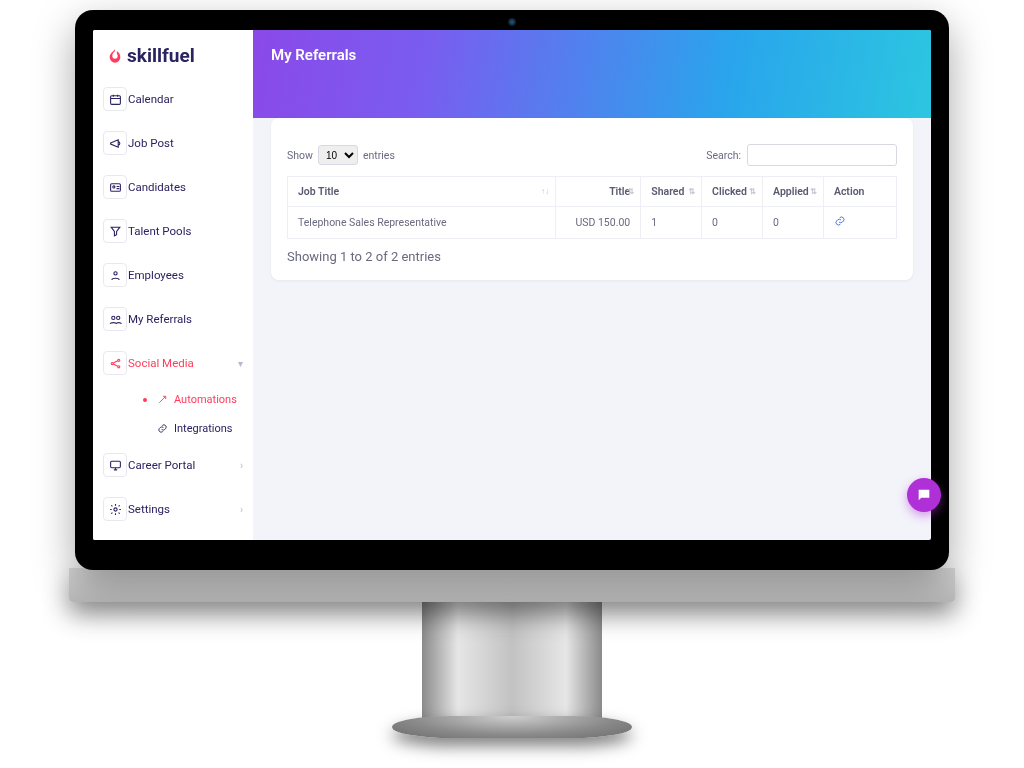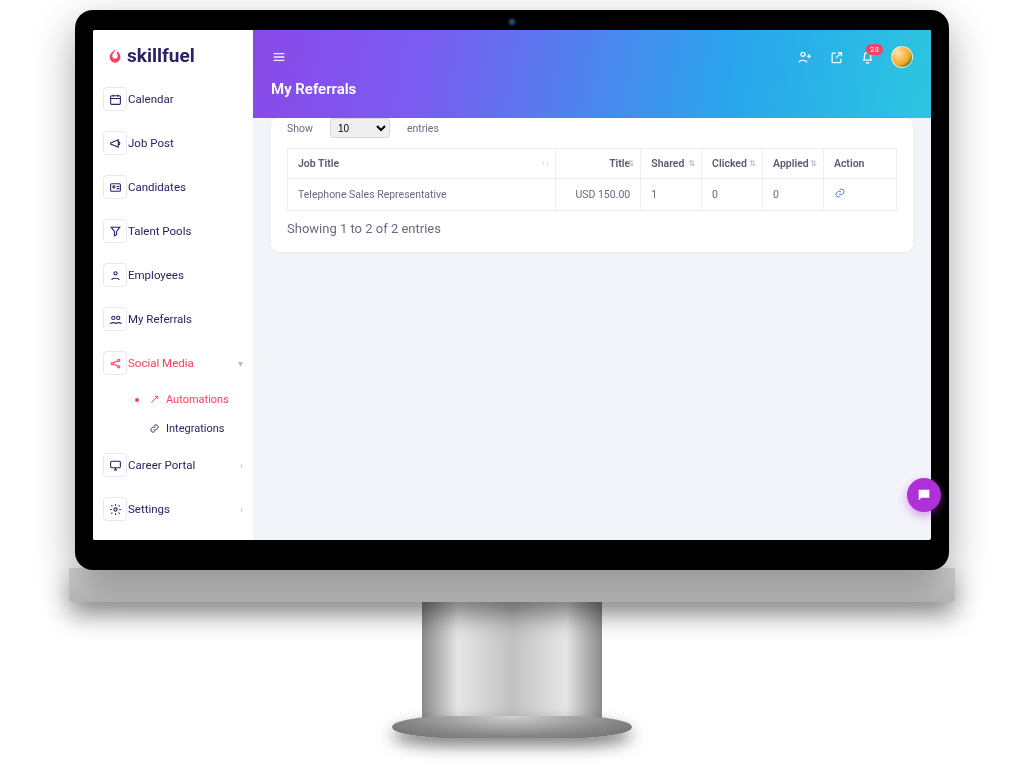--- a/index.html
+++ b/index.html
@@ -110,21 +110,21 @@
     color:#2b2262;
     font-size:12px;
   }
   .nav-item .chev {
     margin-left:auto;
     color:#b8b8cc;
     font-size:10px;
   }
   .nav-item.active { color:#ff3d5a; }
   .nav-item.active .nav-icon-box { color:#ff3d5a; }
-  .subnav { padding-left: 28px; }
+  .subnav { padding-left: 36px; }
   .subnav-item {
     display:flex; align-items:center; gap:6px;
     padding:8px 10px 8px 14px;
     font-size:11px;
     color:#2b2262;
     cursor:pointer;
   }
   .subnav-item.active { color:#ff3d5a; }
   .subnav-item .dot { width:4px;height:4px;border-radius:50%;background:#ff3d5a;margin-right:4px; }
   .subnav-item:not(.active) .dot { background:transparent; }
@@ -175,35 +175,35 @@
 
   .content {
     padding: 12px 18px;
     flex:1;
     overflow:auto;
     margin-top:-12px;
   }
   .card {
     background:#fff;
     border-radius:8px;
-    padding:0 16px 16px;
+    padding:26px 16px 16px;
     box-shadow:0 1px 3px rgba(30,30,60,.06);
   }
   .controls {
     display:flex;
     align-items:center;
     font-size:10.5px;
     color:#6a6a80;
     margin-bottom:10px;
   }
   .controls .right { margin-left:auto; display:flex; align-items:center; gap:6px;}
   .entries-select {
-    width:60px;height:20px;font-size:10px;
+    width:40px;height:20px;font-size:10px;
     border:1px solid #d8d8e4;border-radius:3px;
-    margin:0 17px;padding:0 3px;
+    margin:0 5px;padding:0 3px;
   }
   .search-input {
     width:150px;height:22px;
     border:1px solid #d8d8e4;border-radius:3px;
     font-size:10.5px;padding:0 6px;
   }
 
   table {
     width:100%;
     border-collapse:collapse;
@@ -382,58 +382,35 @@
         <div class="nav-item">
           
           
           
         </div>
       </nav>
     </aside>
 
     <section class="main">
       <div class="topbar">
-        <div class="topbar-row">
-          <span class="menu-toggle">
-            <svg width="16" height="16" viewBox="0 0 24 24" fill="none" stroke="#fff" stroke-width="2">
-                <path d="M4 7h16M4 12h16M4 17h16"></path>
-              </svg>
-          </span>
-          <div class="top-actions">
-            <span class="top-icon">
-              <svg width="16" height="16" viewBox="0 0 24 24" fill="none" stroke="#fff" stroke-width="2">
-                  <circle cx="9" cy="8" r="3"></circle>
-                  <path d="M3 20c1-4 11-4 12 0M18 8v6M15 11h6"></path>
-                </svg>
-            </span>
-            <span class="top-icon">
-              <svg width="15" height="15" viewBox="0 0 24 24" fill="none" stroke="#fff" stroke-width="2">
-                  <path d="M14 4h6v6M20 4l-9 9M19 14v5a1 1 0 01-1 1H6a1 1 0 01-1-1V6a1 1 0 011-1h5"></path>
-                </svg>
-            </span>
-            <span class="top-icon">
-              <svg width="15" height="15" viewBox="0 0 24 24" fill="none" stroke="#fff" stroke-width="2">
-                  <path d="M18 16H6l1-2V9a5 5 0 0110 0v5zM10 19a2 2 0 004 0"></path>
-                </svg>
-              <span class="badge">28</span>
-            </span>
-            <span class="avatar"></span>
-          </div>
-        </div>
         <div class="page-title">My Referrals</div>
       </div>
 
       <div class="content">
         <div class="card">
           <div class="controls">
             <span>Show</span>
             <select class="entries-select">
               <option>10</option>
             </select>
             <span>entries</span>
+            <div class="right">
+              <span>Search:</span>
+              <input class="search-input" value="" style="">
+            </div>
           </div>
 
           <table>
             <thead>
               <tr>
                 <th style="width:44%"><span>Job Title</span><span class="sort">↑↓</span></th>
                 <th class="right" style="width:14%"><span>Title</span><span class="sort">⇅</span></th>
                 <th class="num" style="width:10%"><span>Shared</span><span class="sort">⇅</span></th>
                 <th class="num" style="width:10%"><span>Clicked</span><span class="sort">⇅</span></th>
                 <th class="num" style="width:10%"><span>Applied</span><span class="sort">⇅</span></th>

